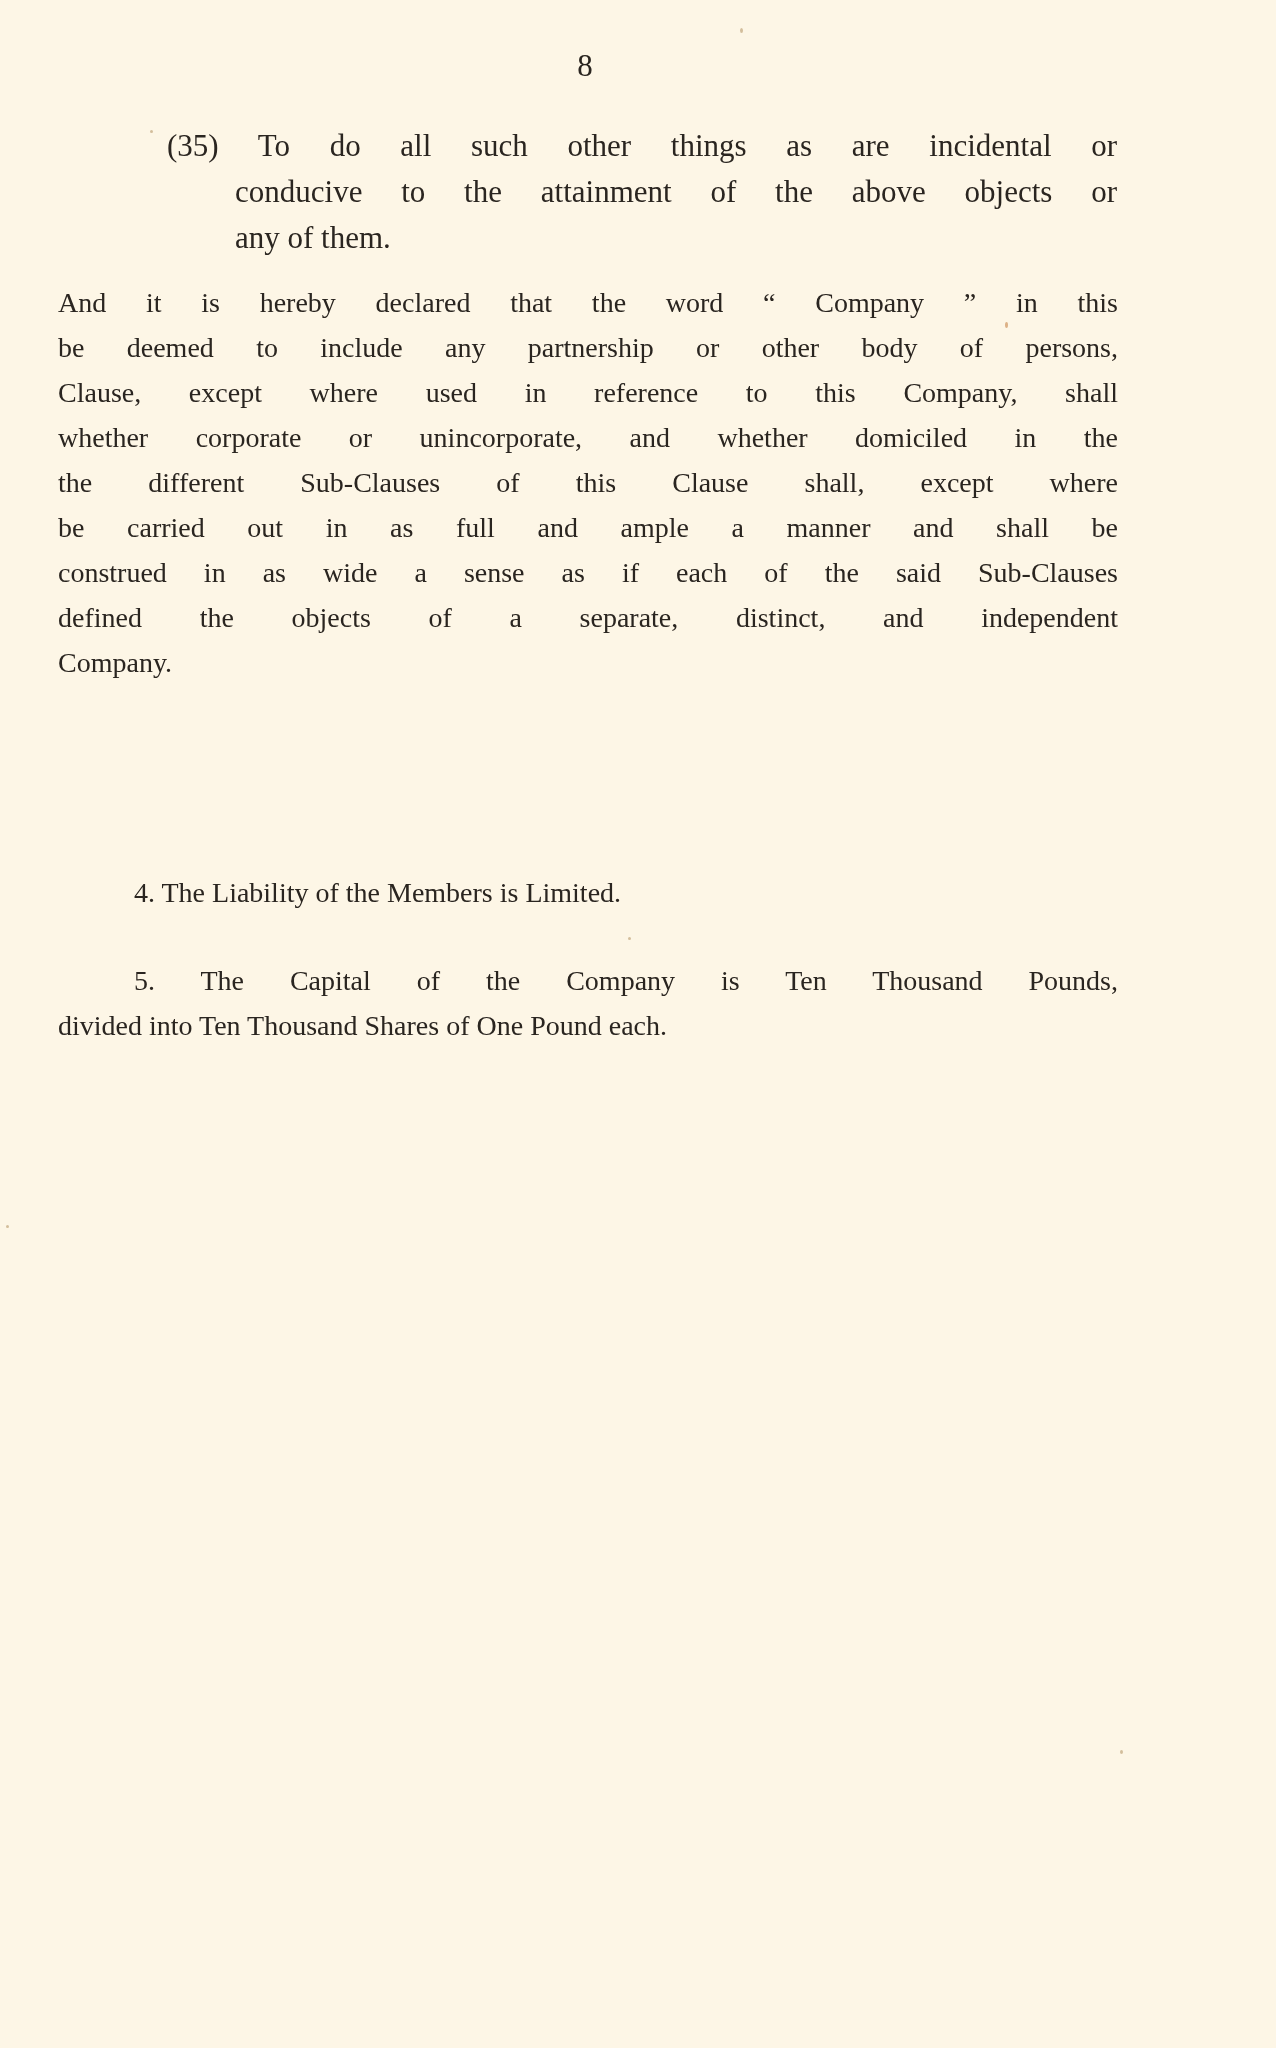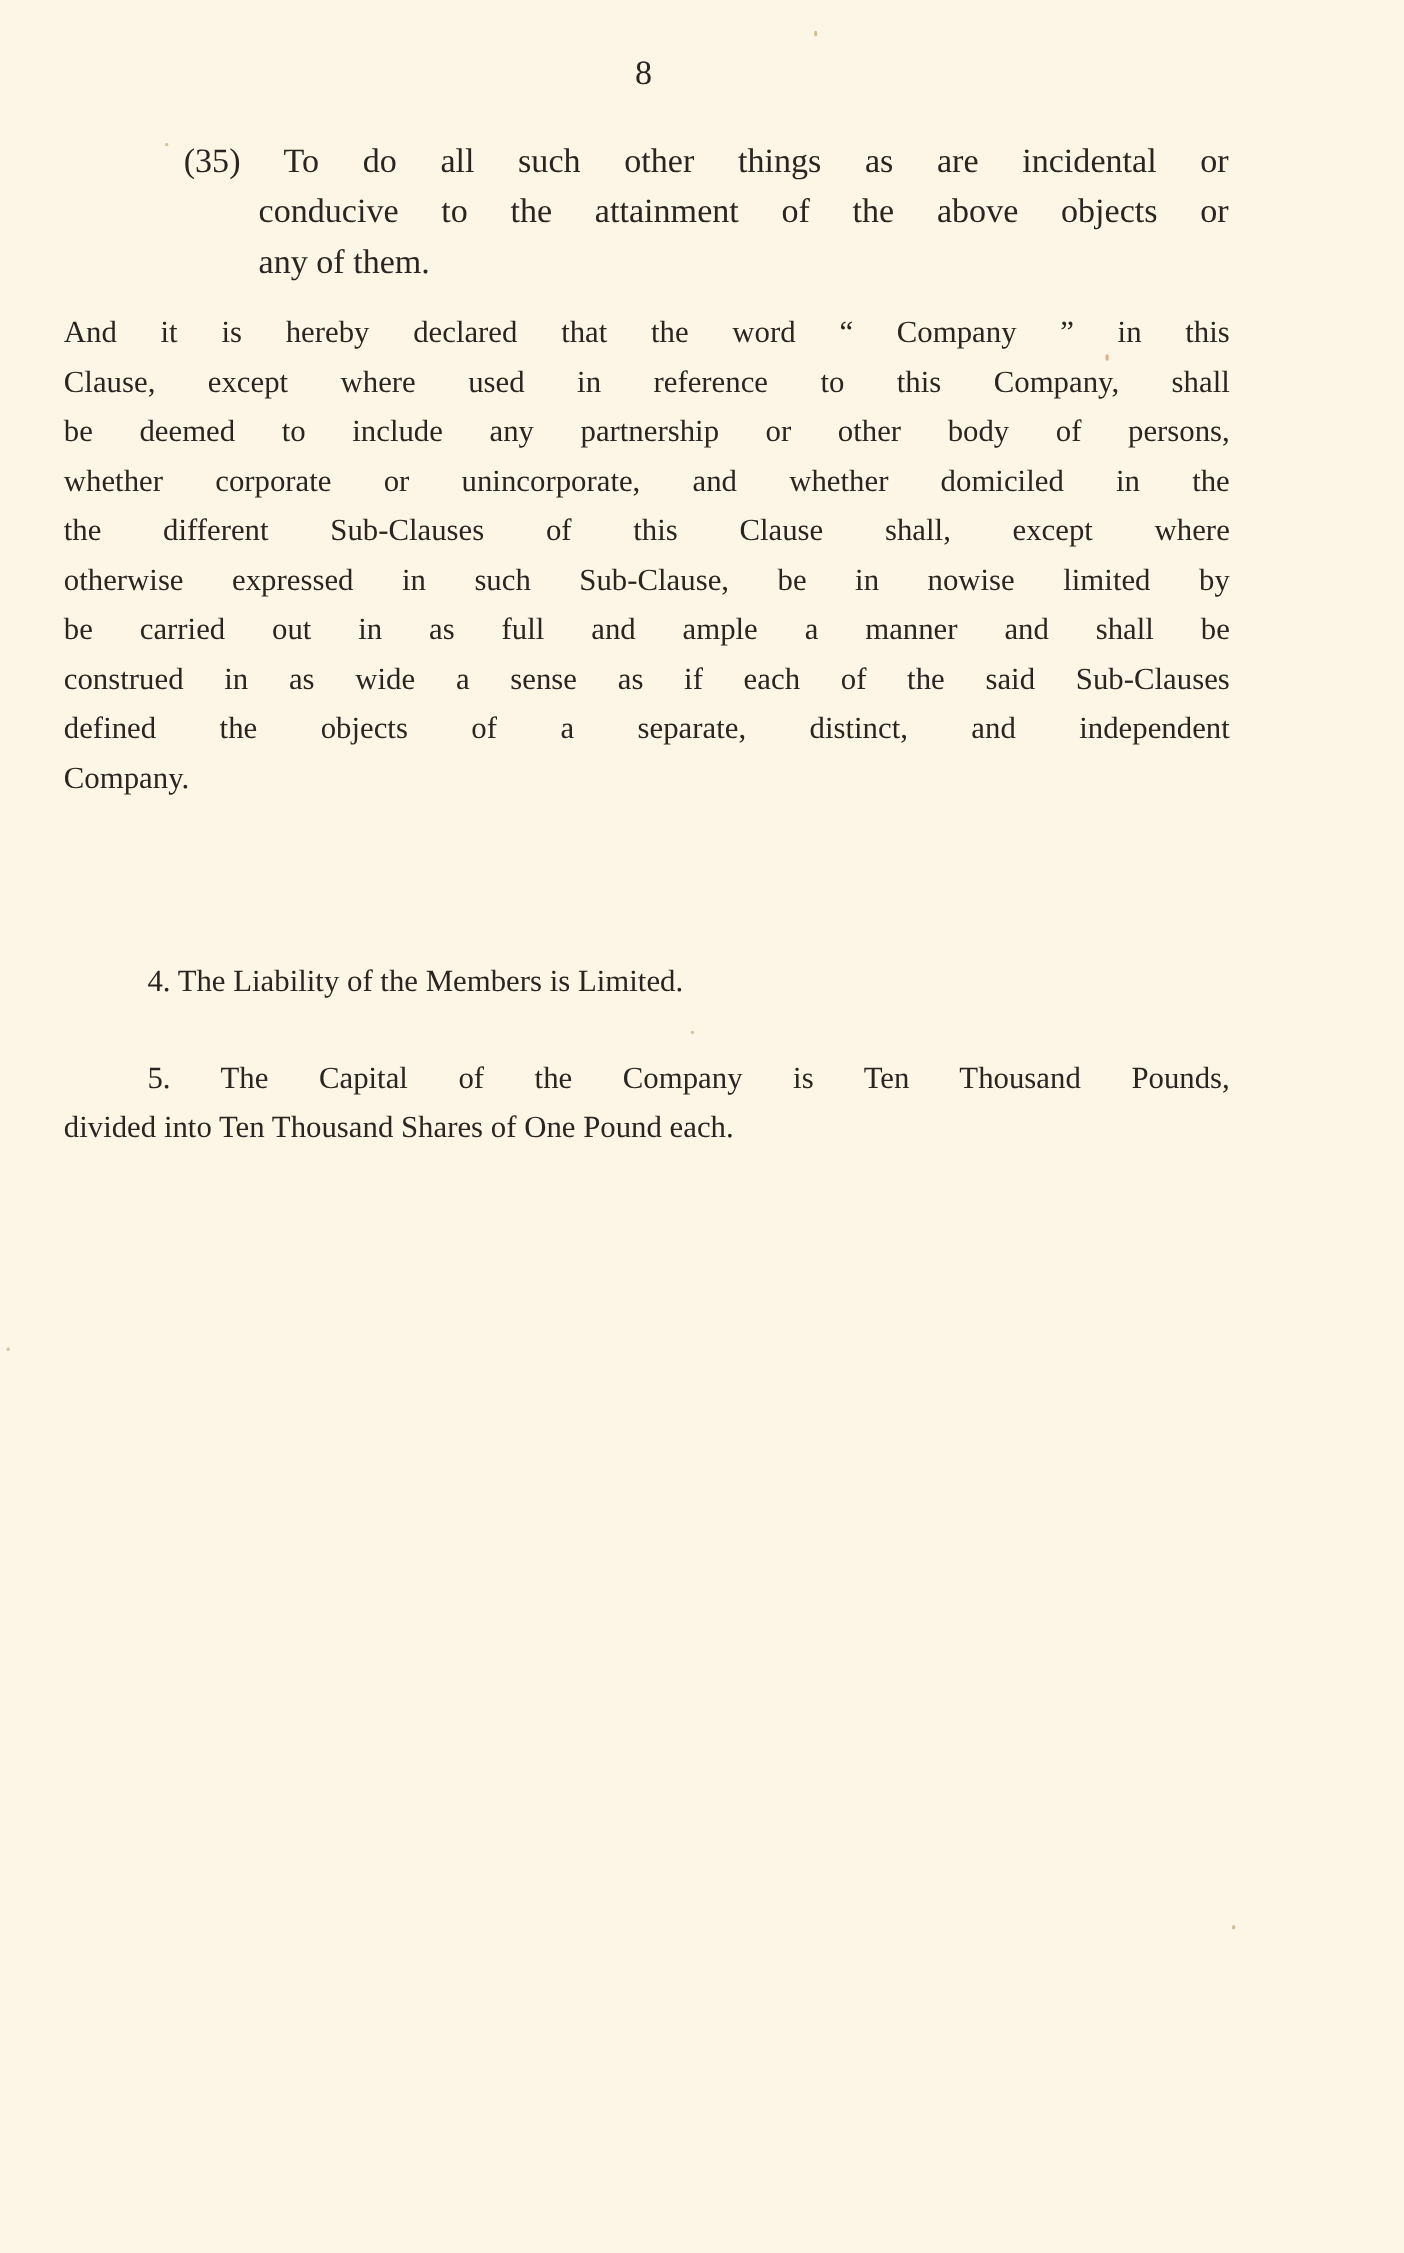--- a/index.html
+++ b/index.html
@@ -77,25 +77,24 @@
 <div class="page-number">8</div>
 
 <div class="clause-35">
   <span class="line">(35) To do all such other things as are incidental or</span>
   <span class="line indent">conducive to the attainment of the above objects or</span>
   <span class="line indent last">any of them.</span>
 </div>
 
 <div class="para declaration">
   <span class="line">And it is hereby declared that the word “ Company ” in this</span>
+  <span class="line">be deemed to include any partnership or other body of persons,</span>
   <span class="line">Clause, except where used in reference to this Company, shall</span>
-  <span class="line">be deemed to include any partnership or other body of persons,</span>
   <span class="line">whether corporate or unincorporate, and whether domiciled in the</span>
   <span class="line">the different Sub-Clauses of this Clause shall, except where</span>
-  <span class="line">otherwise expressed in such Sub-Clause, be in nowise limited by</span>
   <span class="line">be carried out in as full and ample a manner and shall be</span>
   <span class="line">construed in as wide a sense as if each of the said Sub-Clauses</span>
   <span class="line">defined the objects of a separate, distinct, and independent</span>
   <span class="line last">Company.</span>
 </div>
 
 <div class="para clause-4">
   <span class="line last indent-first">4. The Liability of the Members is Limited.</span>
 </div>
 

